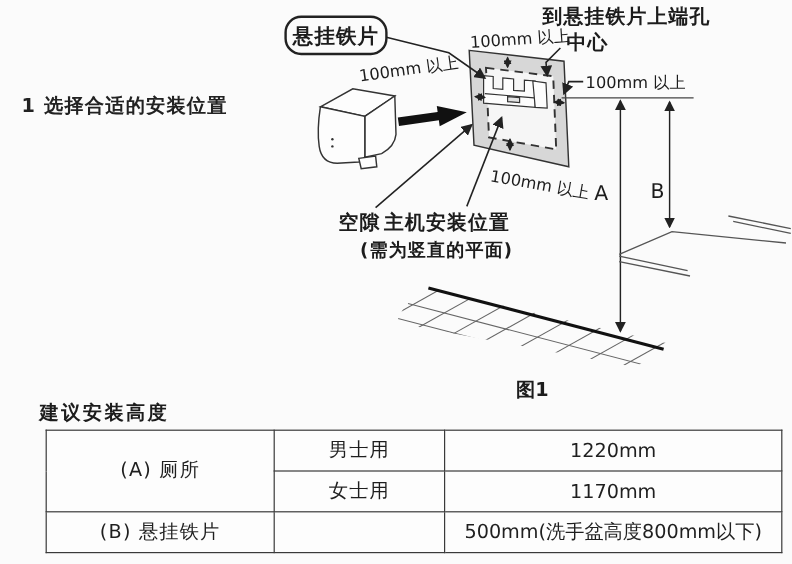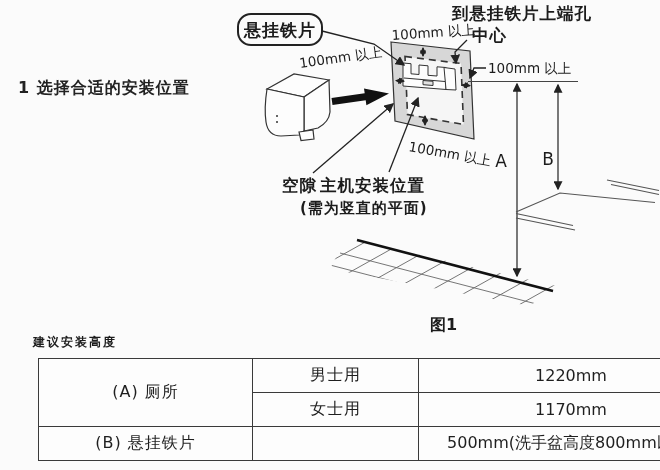--- a/index.html
+++ b/index.html
@@ -16,34 +16,34 @@
   }
   .step-title{
     position:absolute;left:18px;top:31px;
     font-size:16px;font-weight:600;letter-spacing:1px;
     color:#222;
     margin-top:47px;
   }
   .fig-svg{position:absolute;left:0;top:0;}
   .tbl-title{
     position:absolute;left:33px;top:334px;
-    font-size:12px;font-weight:700;letter-spacing:2px;color:#1c1c1c;
+    font-size:16px;font-weight:700;letter-spacing:2px;color:#1c1c1c;
   }
   table.heights{
     position:absolute;left:38px;top:358px;
     border-collapse:collapse;
     table-layout:fixed;
     width:610px;
   }
   table.heights td{
     border:1.5px solid #3a3a3a;
     height:33px;
     font-size:16px;
     color:#1f1f1f;
-    padding:0 12px;
+    padding:0 0;
     background:#fdfdfd;
   }
   td.c1{width:189px;text-align:center;letter-spacing:1px;}
   td.c2{width:141px;text-align:center;letter-spacing:1px;}
   td.c3{width:280px;text-align:center;}
   td.small{font-size:14.5px;letter-spacing:0;}
   svg text{fill:#1c1c1c;}
   .cjk{font-weight:600;letter-spacing:1px;}
   .mm{font-weight:500;}
 </style>

